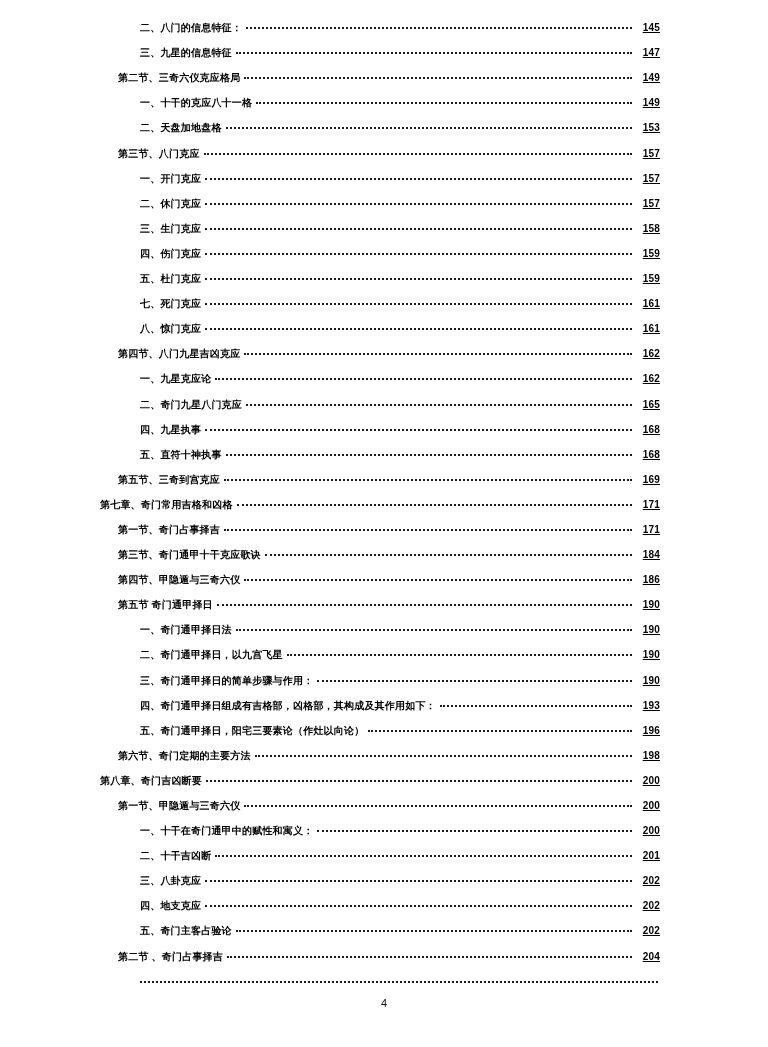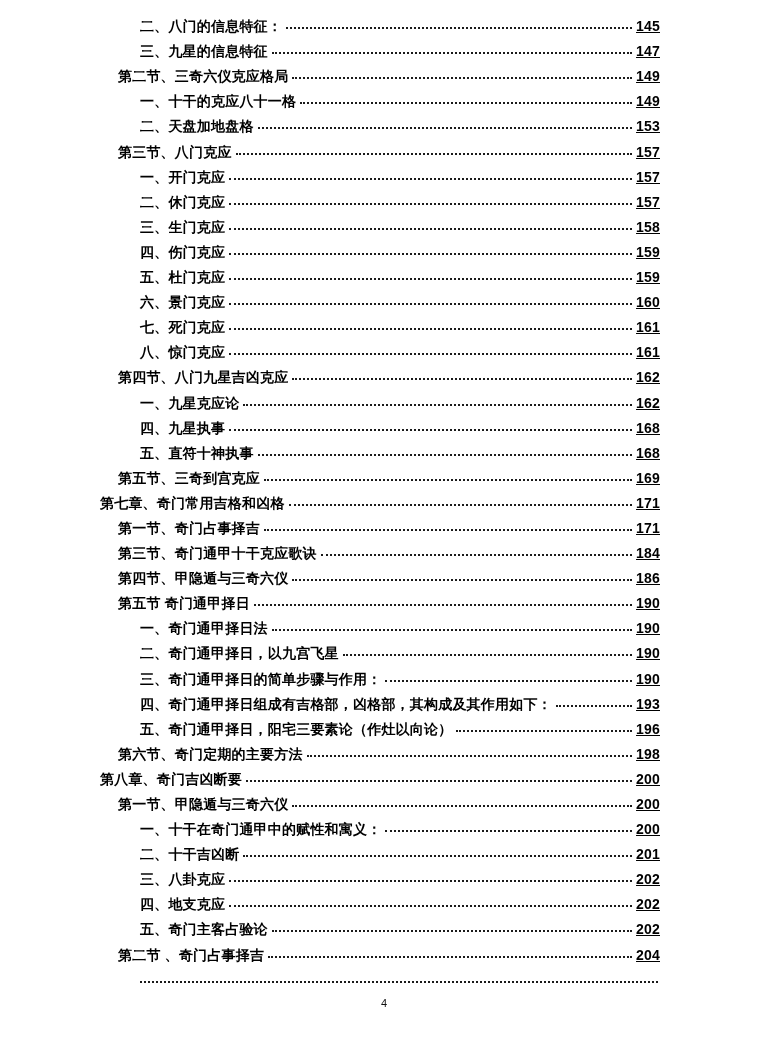--- a/index.html
+++ b/index.html
@@ -24,21 +24,21 @@
   }
   .toc {
     list-style: none;
     margin: 0;
     padding: 0;
   }
   .toc-entry {
     display: flex;
     align-items: flex-end;
     font-weight: bold;
-    font-size: 14px;
+    font-size: 10px;
     line-height: 1.0;
     height: 25.1px;
     white-space: nowrap;
   }
   .toc-entry .label {
     flex: 0 0 auto;
     padding-right: 4px;
     letter-spacing: 0.2px;
   }
   .toc-entry .dots {
@@ -125,43 +125,43 @@
         <span class="label">四、伤门克应</span>
         <span class="dots"></span>
         <span class="page-num">159</span>
       </li>
       <li class="toc-entry lvl-2">
         <span class="label">五、杜门克应</span>
         <span class="dots"></span>
         <span class="page-num">159</span>
       </li>
       <li class="toc-entry lvl-2">
-        <span class="label">六、景门克应</span>
-        <span class="dots"></span>
-        <span class="page-num">160</span>
-      </li>
-      <li class="toc-entry lvl-2">
         <span class="label">七、死门克应</span>
         <span class="dots"></span>
         <span class="page-num">161</span>
       </li>
       <li class="toc-entry lvl-2">
         <span class="label">八、惊门克应</span>
         <span class="dots"></span>
         <span class="page-num">161</span>
       </li>
       <li class="toc-entry lvl-1">
         <span class="label">第四节、八门九星吉凶克应</span>
         <span class="dots"></span>
         <span class="page-num">162</span>
       </li>
       <li class="toc-entry lvl-2">
         <span class="label">一、九星克应论</span>
         <span class="dots"></span>
         <span class="page-num">162</span>
+      </li>
+      <li class="toc-entry lvl-2">
+        <span class="label">二、奇门九星八门克应</span>
+        <span class="dots"></span>
+        <span class="page-num">165</span>
       </li>
       <li class="toc-entry lvl-2">
         <span class="label">四、九星执事</span>
         <span class="dots"></span>
         <span class="page-num">168</span>
       </li>
       <li class="toc-entry lvl-2">
         <span class="label">五、直符十神执事</span>
         <span class="dots"></span>
         <span class="page-num">168</span>

